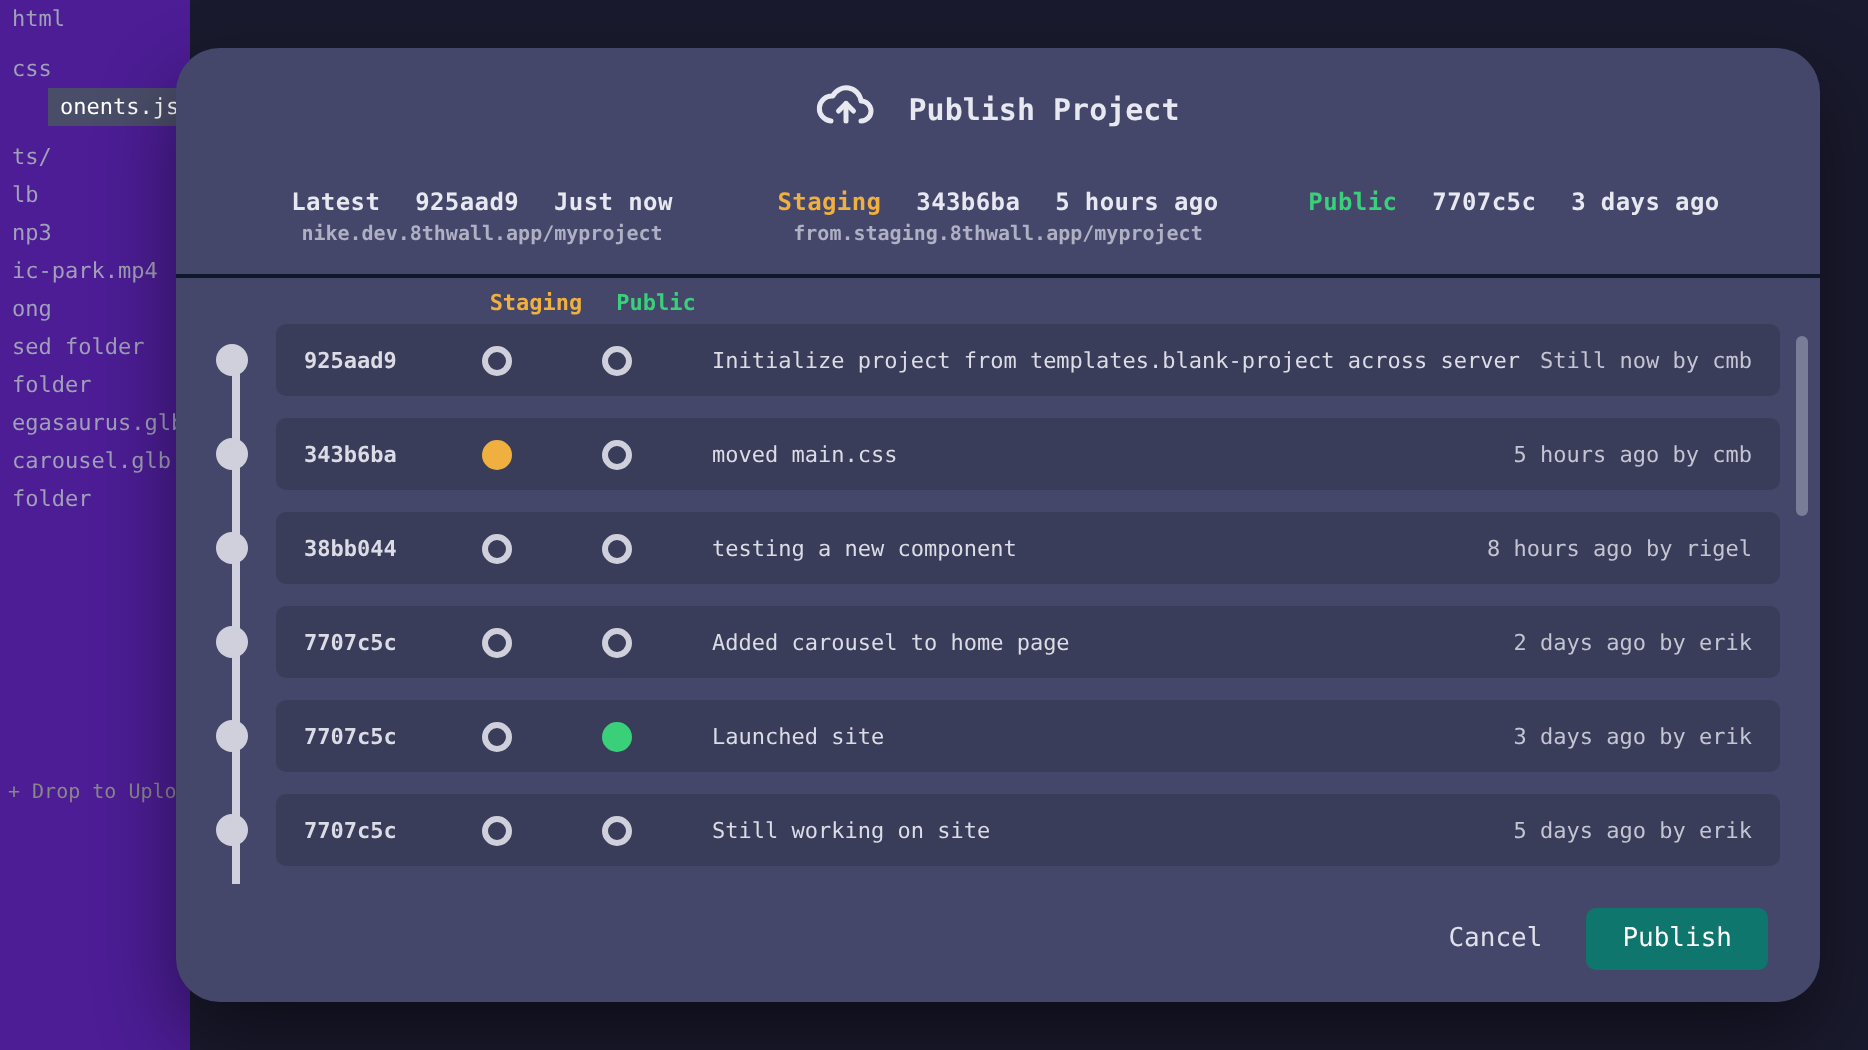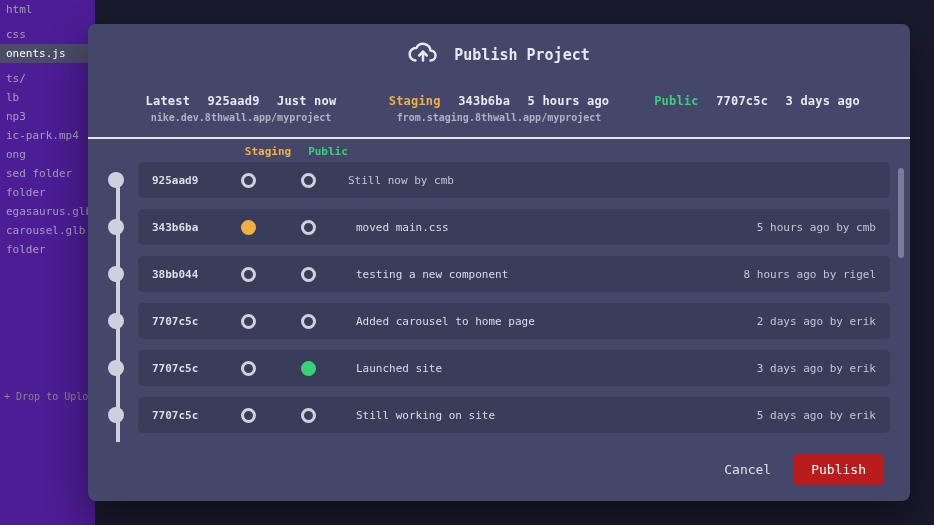--- a/index.html
+++ b/index.html
@@ -5,48 +5,48 @@
   * { box-sizing: border-box; margin: 0; padding: 0; }
   html, body { width: 934px; height: 525px; overflow: hidden; font-family: "Menlo", "Consolas", monospace; font-size: 12px; }
   body { background: #1a1a2e; color: #c0c0d0; position: relative; }
 
   
   .sidebar {
     position: absolute; left: 0; top: 0; width: 95px; height: 100%;
     background: #4c1d95; color: #a0a0b8; font-size: 11px; overflow: hidden;
   }
   .sidebar .file { padding: 3px 6px; white-space: nowrap; }
-  .sidebar .file.active { background: #4a4d68; color: #fff; }
+  .sidebar .file.active { background: #4a4d68; color: #fff; margin-left: 24px; }
   .sidebar .drop { position: absolute; bottom: 123px; left: 4px; color: #888; font-size: 10px; }
 
   
   .code {
     position: absolute; left: 100px; top: 0; right: 0; height: 100%;
     color: #888; font-size: 11px; padding-top: 4px; white-space: pre;
   }
   .code .ln { color: #555; display: inline-block; width: 34px; text-align: right; padding-right: 10px; }
   .code .kw { color: #b48ead; }
   .code .fn { color: #88c0d0; }
   .code .str{ color: #a3be8c; }
 
   
   .modal {
     position: absolute; left: 88px; top: 24px; right: 24px; bottom: 24px;
-    background: #44476a; border-radius: 8px; box-shadow: 0 18px 40px rgba(0,0,0,.45);
+    background: #44476a; border-radius: 22px; box-shadow: 0 18px 40px rgba(0,0,0,.45);
     display: flex; flex-direction: column; overflow: hidden;
   }
   .modal-header {
     padding: 14px 0 12px; text-align: center; color: #e8e8f0; font-size: 15px; font-weight: 700;
     display: flex; align-items: center; justify-content: center; gap: 16px;
   }
   .modal-header svg { width: 30px; height: 30px; }
 
   .env-bar {
     display: flex; justify-content: space-between; gap: 8px;
-    padding: 10px 28px 14px; border-bottom: 2px solid #e5e5e5;
+    padding: 10px 28px 14px; border-bottom: 2px solid #0f172a;
   }
   .env { text-align: center; flex: 1; }
   .env .top { font-size: 12px; font-weight: 700; color: #e8e8f0; letter-spacing: .2px; }
   .env .top .lbl-latest  { color: #e8e8f0; }
   .env .top .lbl-staging { color: #f0b040; }
   .env .top .lbl-public  { color: #3ad07a; }
   .env .top .hash { margin: 0 10px; }
   .env .sub { font-size: 10px; color: #b0b0c4; margin-top: 4px; font-weight: 700; }
 
   .col-headers {
@@ -91,21 +91,21 @@
   .radio .r.on-p { background: #3ad07a; border-color: #3ad07a; }
   .row-body .msg { flex: 1; padding-left: 18px; white-space: nowrap; overflow: hidden; text-overflow: ellipsis; }
   .row-body .meta { color: #c4c4d2; font-size: 11px; padding-left: 10px; white-space: nowrap; }
 
   .modal-footer {
     display: flex; justify-content: flex-end; gap: 18px; align-items: center;
     padding: 12px 26px 16px;
   }
   .btn-cancel { color: #e0e0ea; font-size: 13px; cursor: pointer; background: none; border: none; font-family: inherit; padding: 8px 4px; margin-left: 28px; }
   .btn-publish {
-    background: #b91c1c; color: #fff; border: none; border-radius: 5px;
+    background: #0f766e; color: #fff; border: none; border-radius: 5px;
     padding: 8px 18px; font-size: 13px; font-family: inherit; cursor: pointer;
   }
 </style>
 </head>
 <body>
 
 <div class="sidebar">
 
   <div class="file">html</div>
     <div class="file"></div>
@@ -186,20 +186,21 @@
   <div class="commit-row">
         <div class="dot"></div>
         <div class="row-body">
           <span class="hash">925aad9</span>
           <span class="radio">
             <span class="r"></span>
           </span>
           <span class="radio">
             <span class="r"></span>
           </span>
+          <span class="msg">Initialize project from templates.blank-project across server</span>
           <span class="meta">Still now by cmb</span>
         </div>
       </div>
       <div class="commit-row">
         <div class="dot"></div>
         <div class="row-body">
           <span class="hash">343b6ba</span>
           <span class="radio">
             <span class="r on-s"></span>
           </span>

